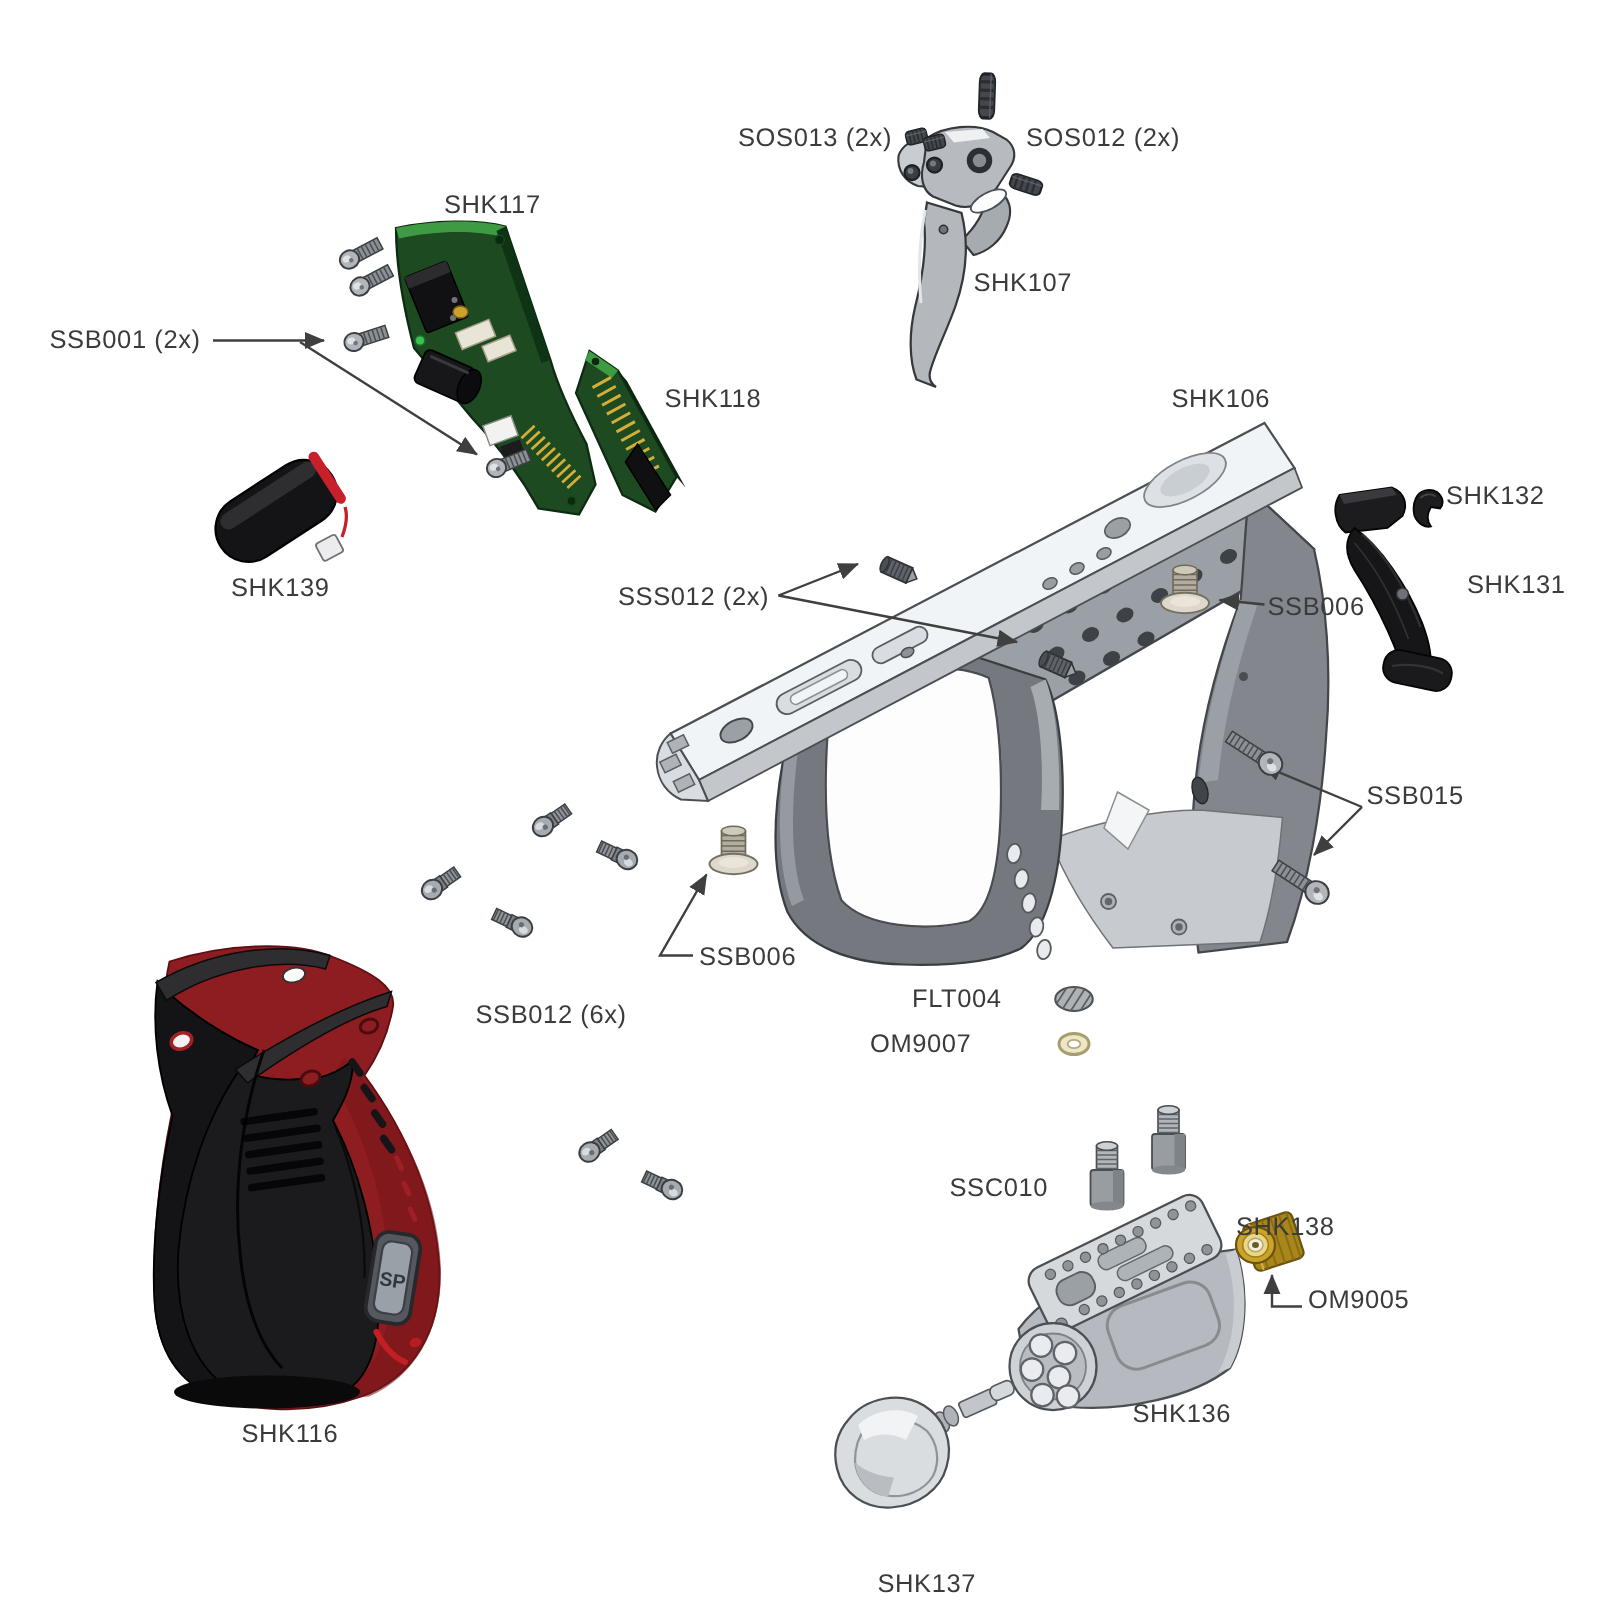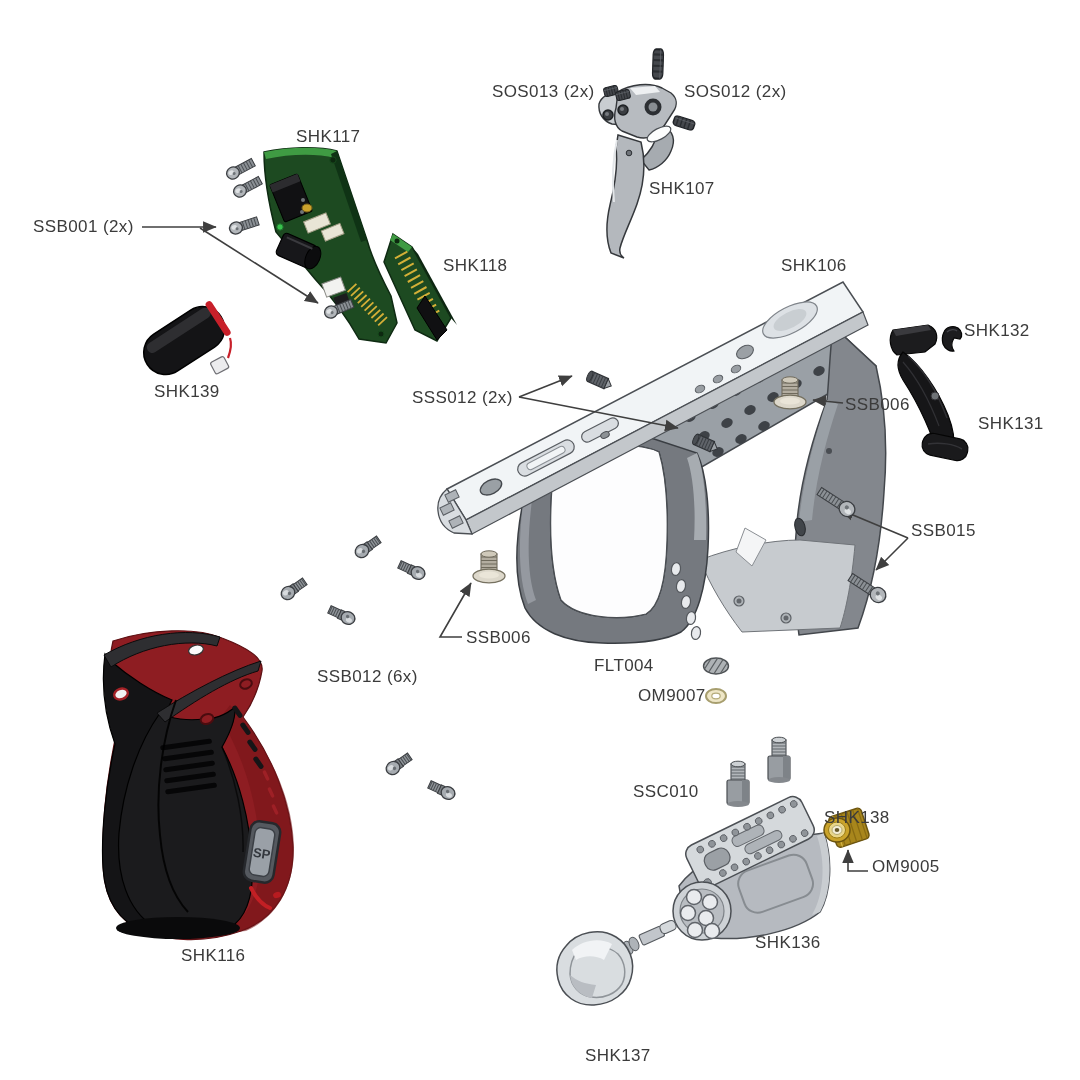--- a/index.html
+++ b/index.html
@@ -388,26 +388,26 @@
   <div class="lbl" style="left:684px;top:82px">SOS012 (2x)</div>
   <div class="lbl" style="left:649px;top:179px">SHK107</div>
   <div class="lbl" style="left:296px;top:127px">SHK117</div>
   <div class="lbl" style="left:33px;top:217px">SSB001 (2x)</div>
   <div class="lbl" style="left:443px;top:256px">SHK118</div>
   <div class="lbl" style="left:781px;top:256px">SHK106</div>
   <div class="lbl" style="left:154px;top:382px">SHK139</div>
   <div class="lbl" style="left:412px;top:388px">SSS012 (2x)</div>
   <div class="lbl" style="left:845px;top:395px">SSB006</div>
   <div class="lbl" style="left:964px;top:321px">SHK132</div>
-  <div class="lbl" style="left:978px;top:414px">SHK131</div>
+  <div class="lbl" style="left:978px;top:380px">SHK131</div>
   <div class="lbl" style="left:911px;top:521px">SSB015</div>
   <div class="lbl" style="left:466px;top:628px">SSB006</div>
   <div class="lbl" style="left:317px;top:667px">SSB012 (6x)</div>
-  <div class="lbl" style="left:594px;top:656px">FLT004</div>
-  <div class="lbl" style="left:638px;top:686px">OM9007</div>
+  <div class="lbl" style="left:608px;top:656px">FLT004</div>
+  <div class="lbl" style="left:580px;top:686px">OM9007</div>
   <div class="lbl" style="left:633px;top:782px">SSC010</div>
   <div class="lbl" style="left:824px;top:808px">SHK138</div>
   <div class="lbl" style="left:872px;top:857px">OM9005</div>
   <div class="lbl" style="left:755px;top:933px">SHK136</div>
   <div class="lbl" style="left:585px;top:1046px">SHK137</div>
-  <div class="lbl" style="left:181px;top:946px">SHK116</div>
+  <div class="lbl" style="left:161px;top:946px">SHK116</div>
 </div>
 </div>
 
 </body></html>

